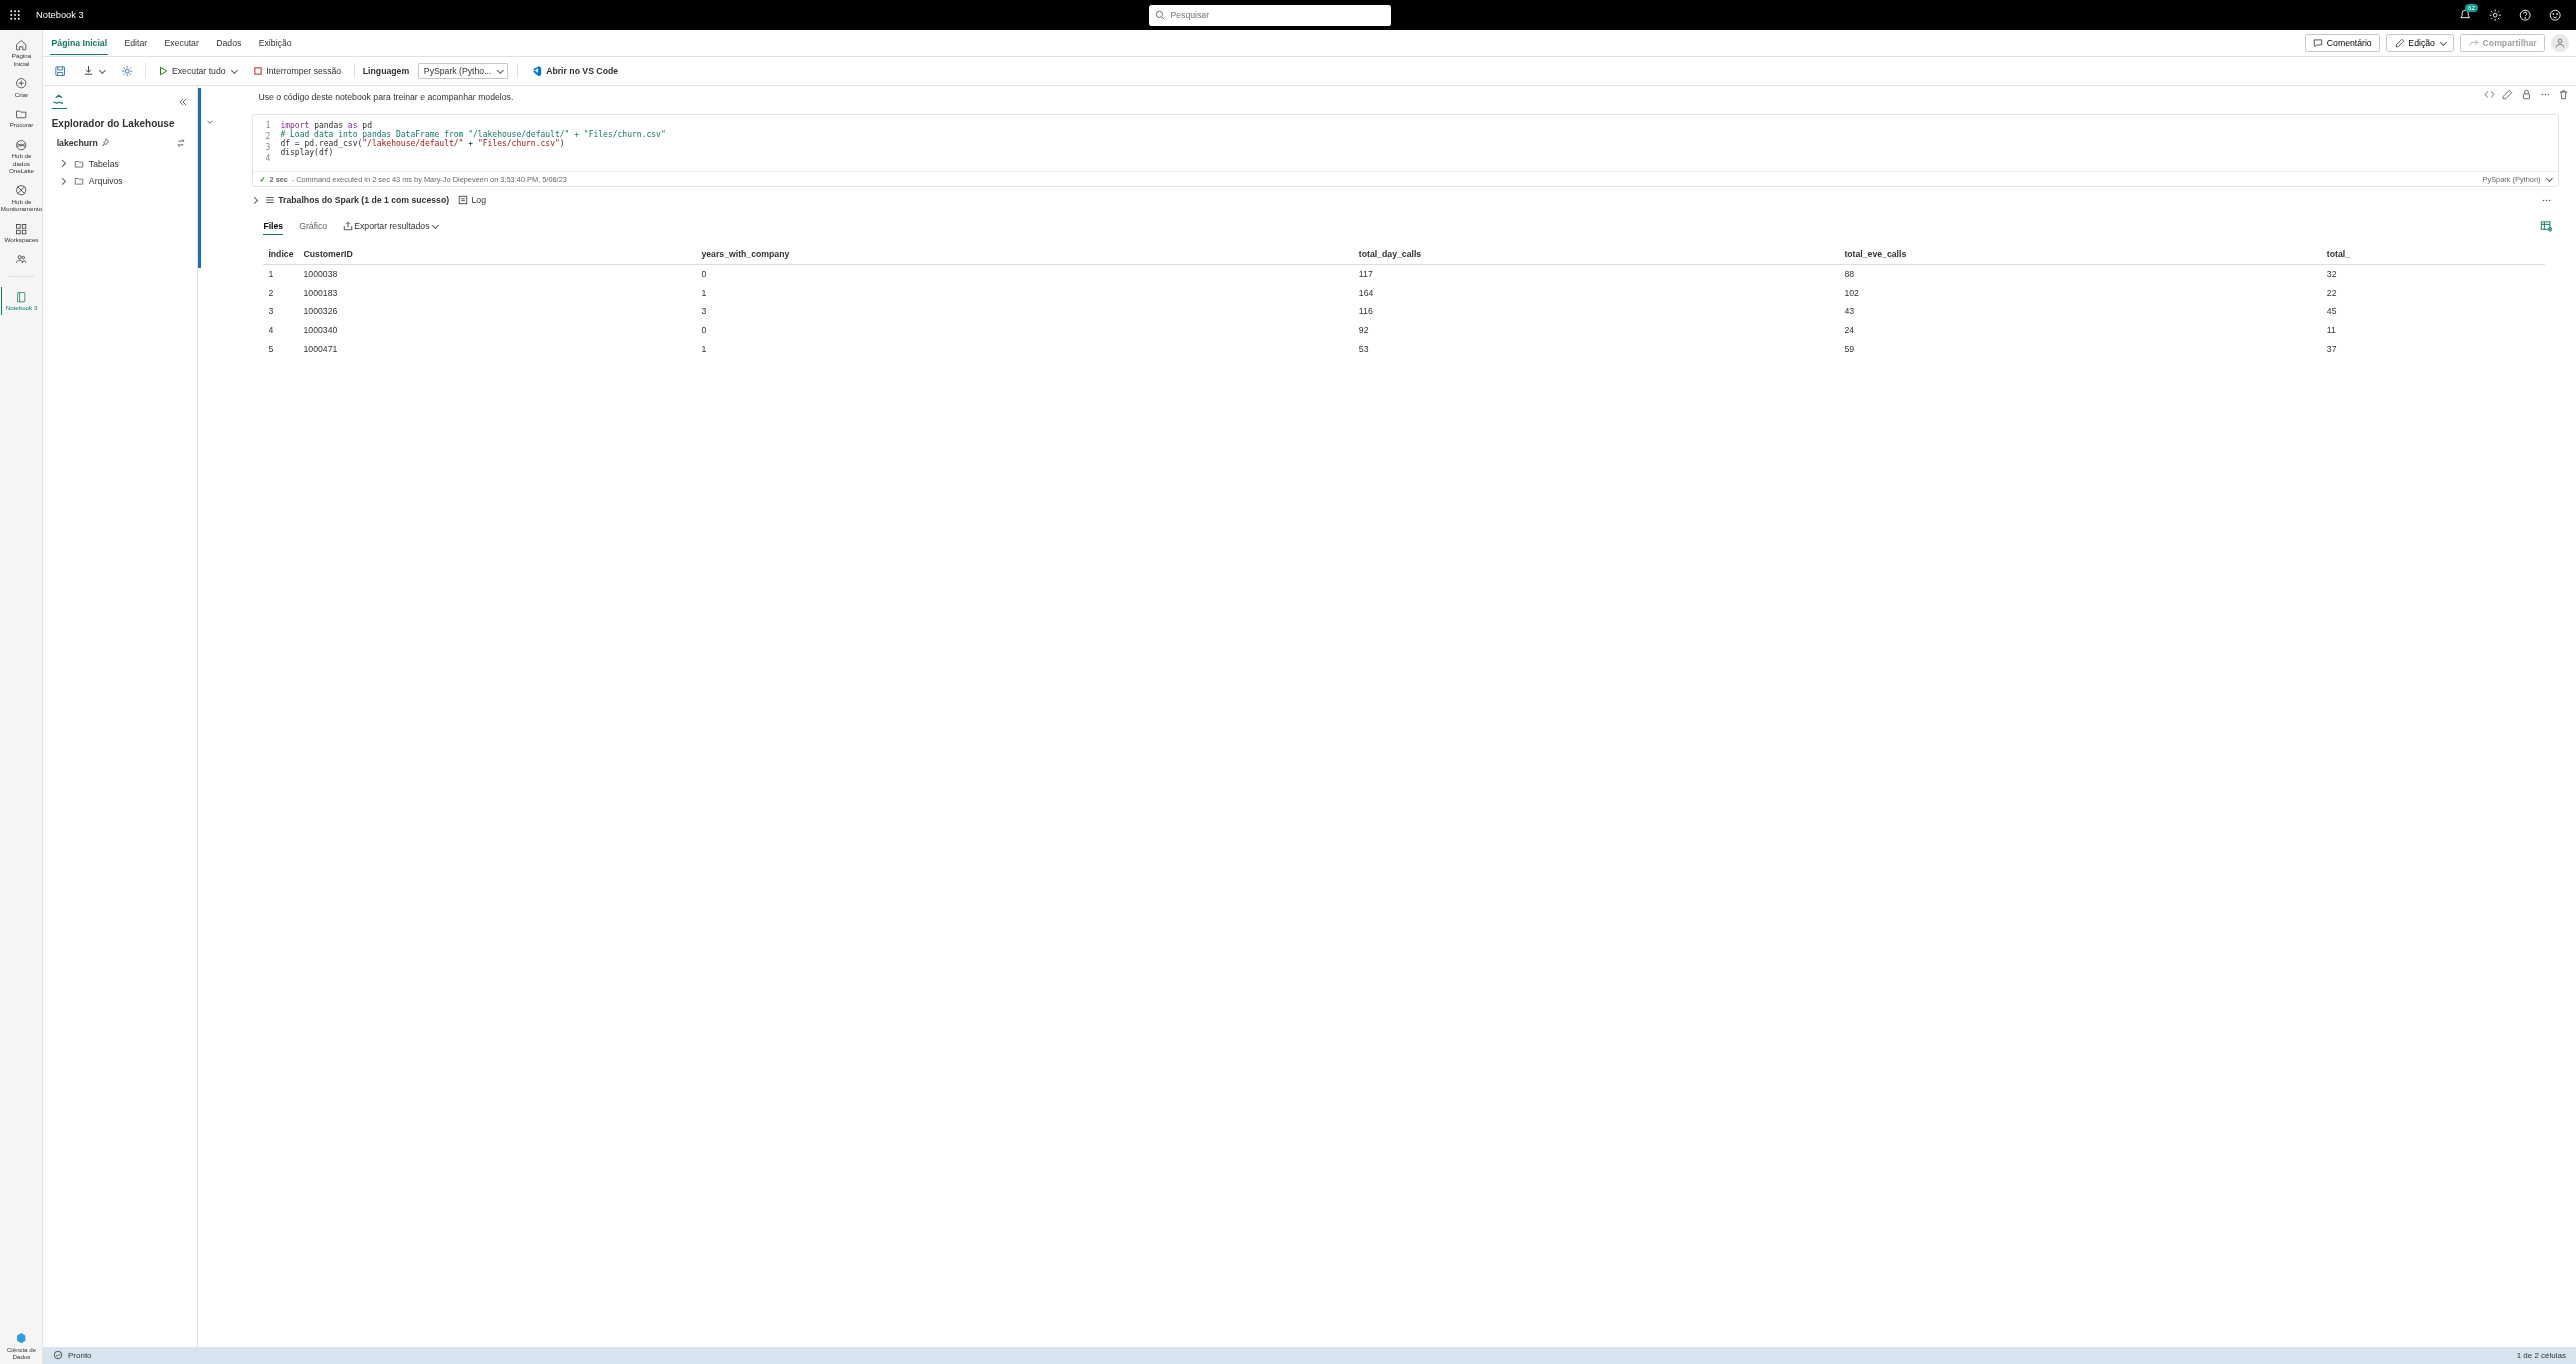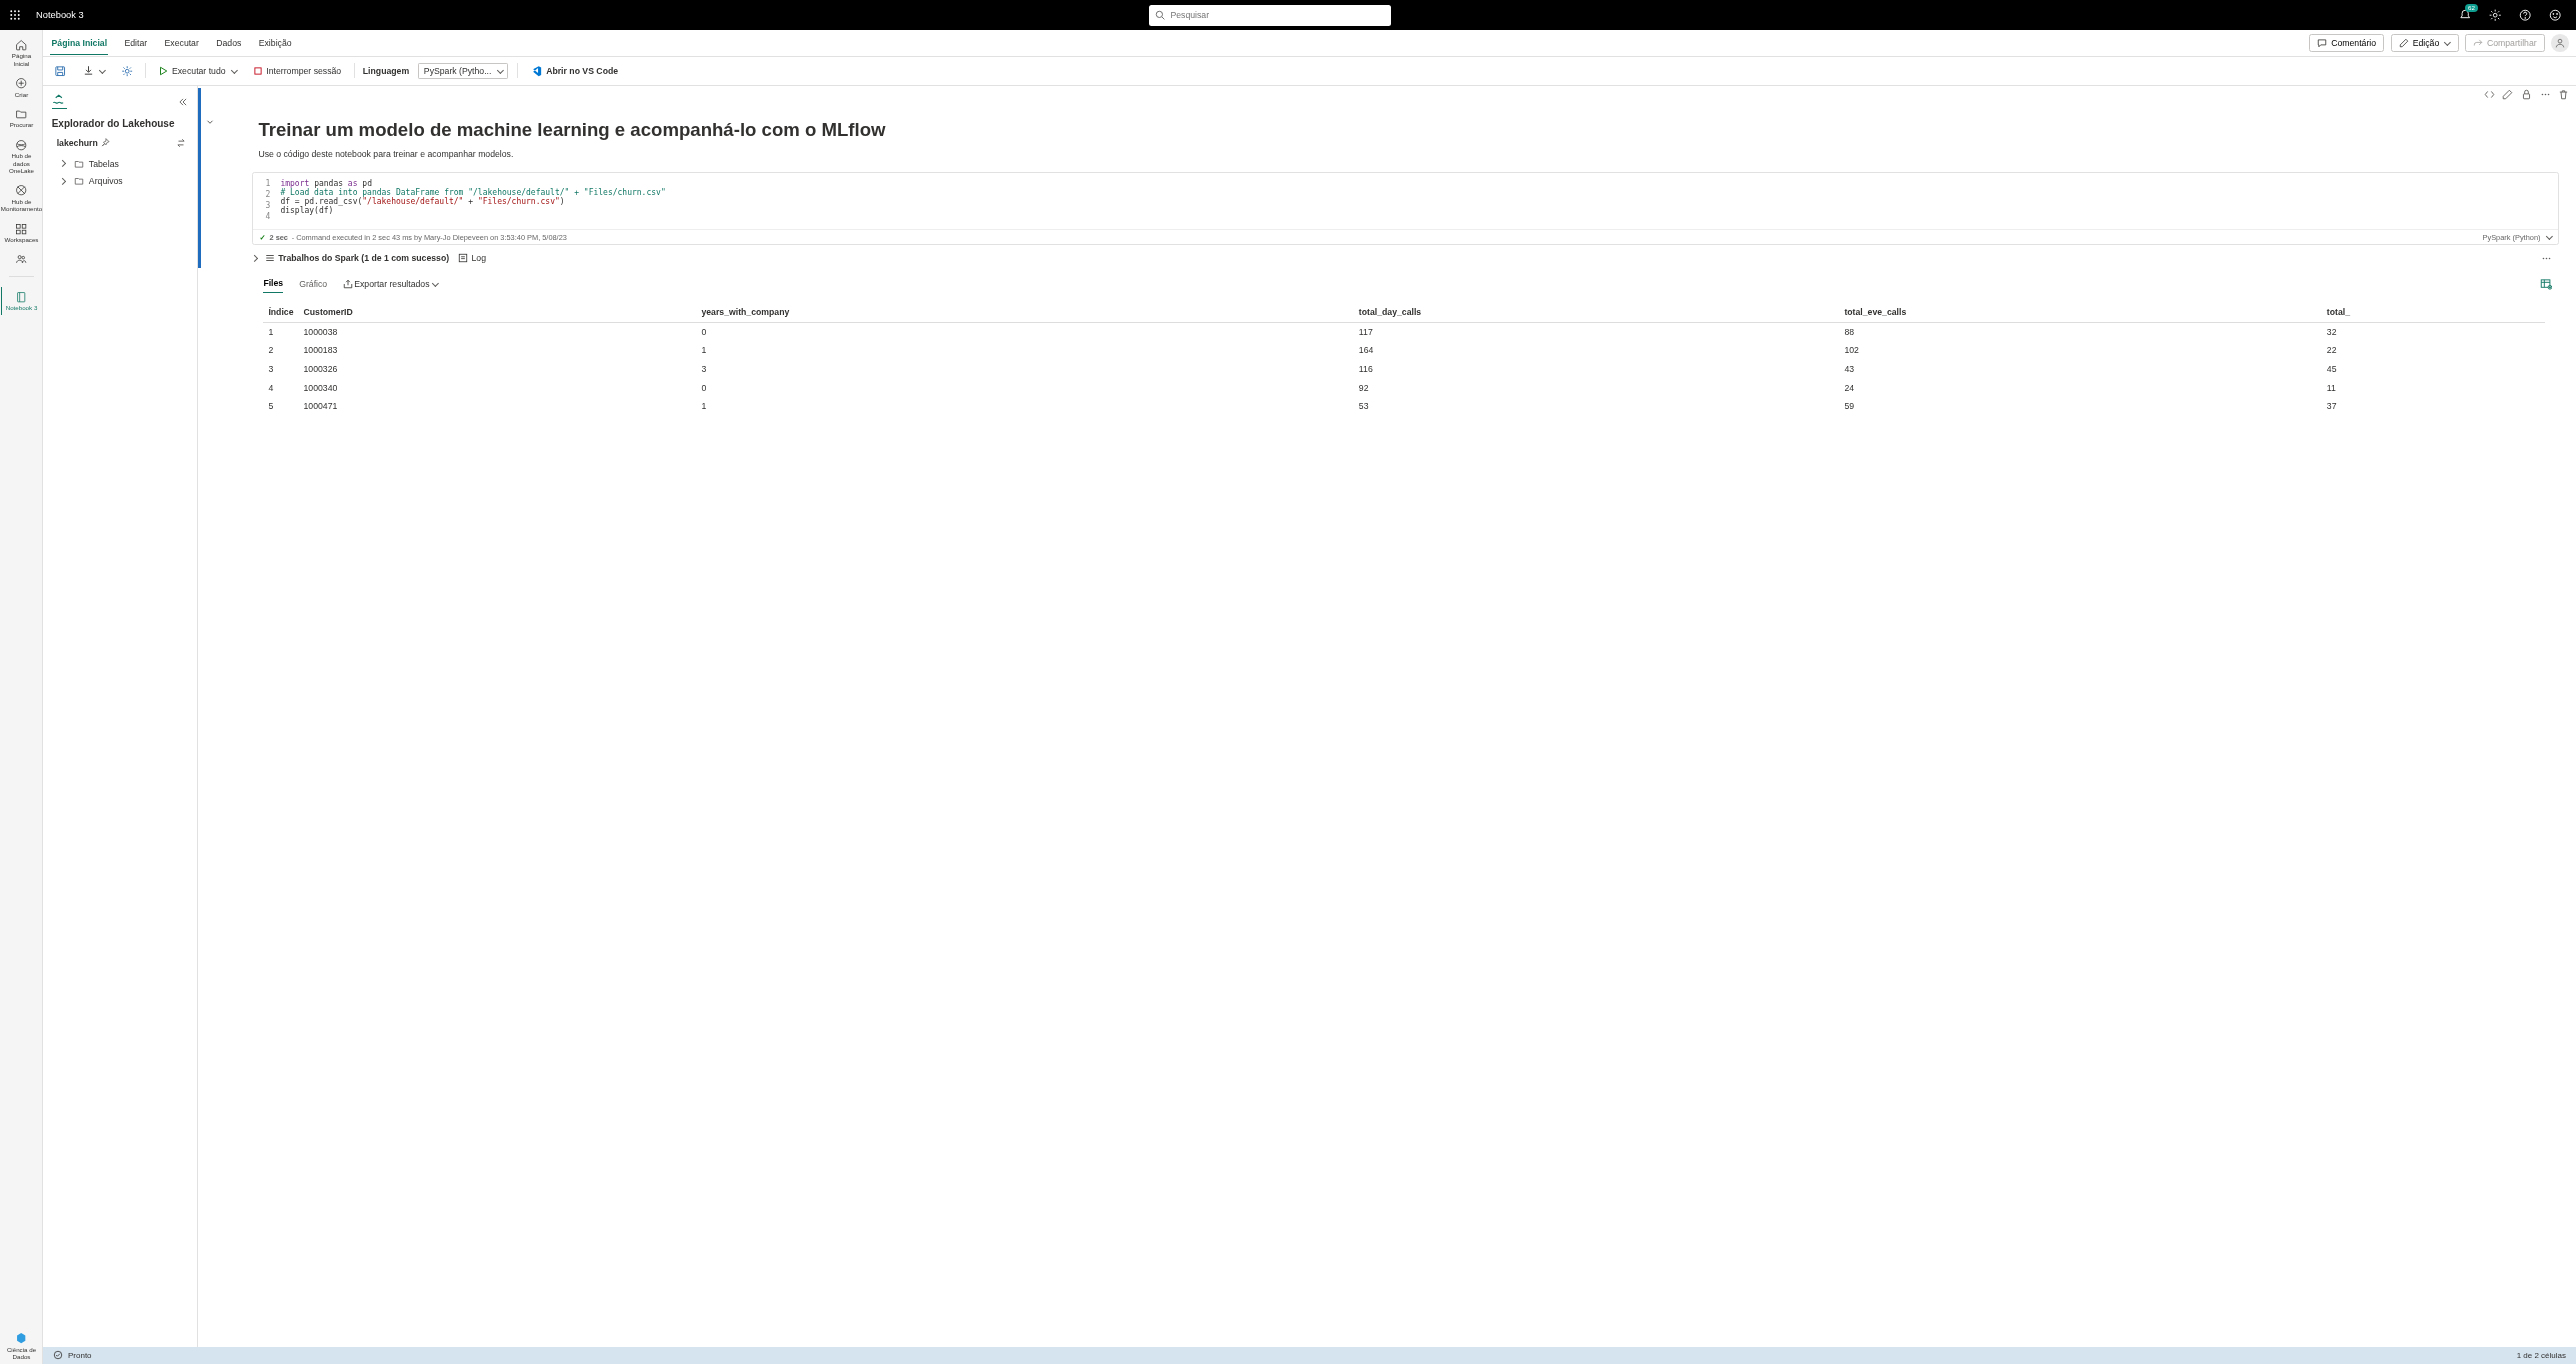--- a/index.html
+++ b/index.html
@@ -27,21 +27,21 @@
 
 
 .main-col { flex: 1; display: flex; flex-direction: column; overflow: hidden; }
 
 
 .tabs-row { display: flex; align-items: center; border-bottom: 0.6px solid #e1e1e1; padding: 0 7.4px; height: 27px; gap: 15px; }
 .tab { font-size: 8.7px; padding: 6.2px 1.2px; cursor: pointer; color: #323130; }
 .tab.active { border-bottom: 1.2px solid #117865; color: #117865; font-weight: 600; }
 .tabs-right { margin-left: auto; display: flex; align-items: center; gap: 6.2px; }
 .btn-outline { border: 0.6px solid #c8c6c4; background: #fff; padding: 3.1px 7.4px; border-radius: 2.5px; display: flex; align-items: center; gap: 3.7px; cursor: pointer; font-size: 8.7px; }
-.btn-disabled { color: #a19f9d; }
+.btn-disabled { color: #a19f9d; font-weight: bold; }
 .avatar-badge { width: 17.4px; height: 17.4px; border-radius: 50%; background: #e8e8e8; display: flex; align-items: center; justify-content: center; }
 
 
 .toolbar-row { display: flex; align-items: center; border-bottom: 0.6px solid #e1e1e1; padding: 3.7px 7.4px; height: 28.5px; gap: 8.7px; }
 .tbtn { display: flex; align-items: center; gap: 3.7px; cursor: pointer; padding: 2.5px 3.7px; font-size: 8.7px; }
 .tdivider { width: 0.6px; height: 15px; background: #e1e1e1; }
 .lang-select { border: 0.6px solid #c8c6c4; padding: 2px 5px; border-radius: 1.2px; display: flex; align-items: center; gap: 3.7px; min-width: 81px; justify-content: space-between; cursor: pointer; }
 
 
 .content-split { flex: 1; display: flex; overflow: hidden; justify-content: flex-end; }
@@ -395,21 +395,20 @@
                   <circle cx="14" cy="9" r="1.3"></circle>
                 </svg>
               </div>
             <div class="ticon">
                 <svg width="11" height="11" viewBox="0 0 18 18" fill="none" stroke="#605e5c" stroke-width="1.5">
                   <path d="M3 5h12M7 5V3h4v2M5 5l1 11h6l1-11"></path>
                 </svg>
               </div>
           </div>
 
-          <h1 class="nb-title">Treinar um modelo de machine learning e acompanhá-lo com o MLflow</h1>
           <p class="nb-sub">Use o código deste notebook para treinar e acompanhar modelos.</p>
 
           <div style="position:relative;">
             <div class="code-cell">
               <div class="code-area">
                 <div class="gutter">
                   <div>1</div>
                     <div>2</div>
                     <div>3</div>
                     <div>4</div>

